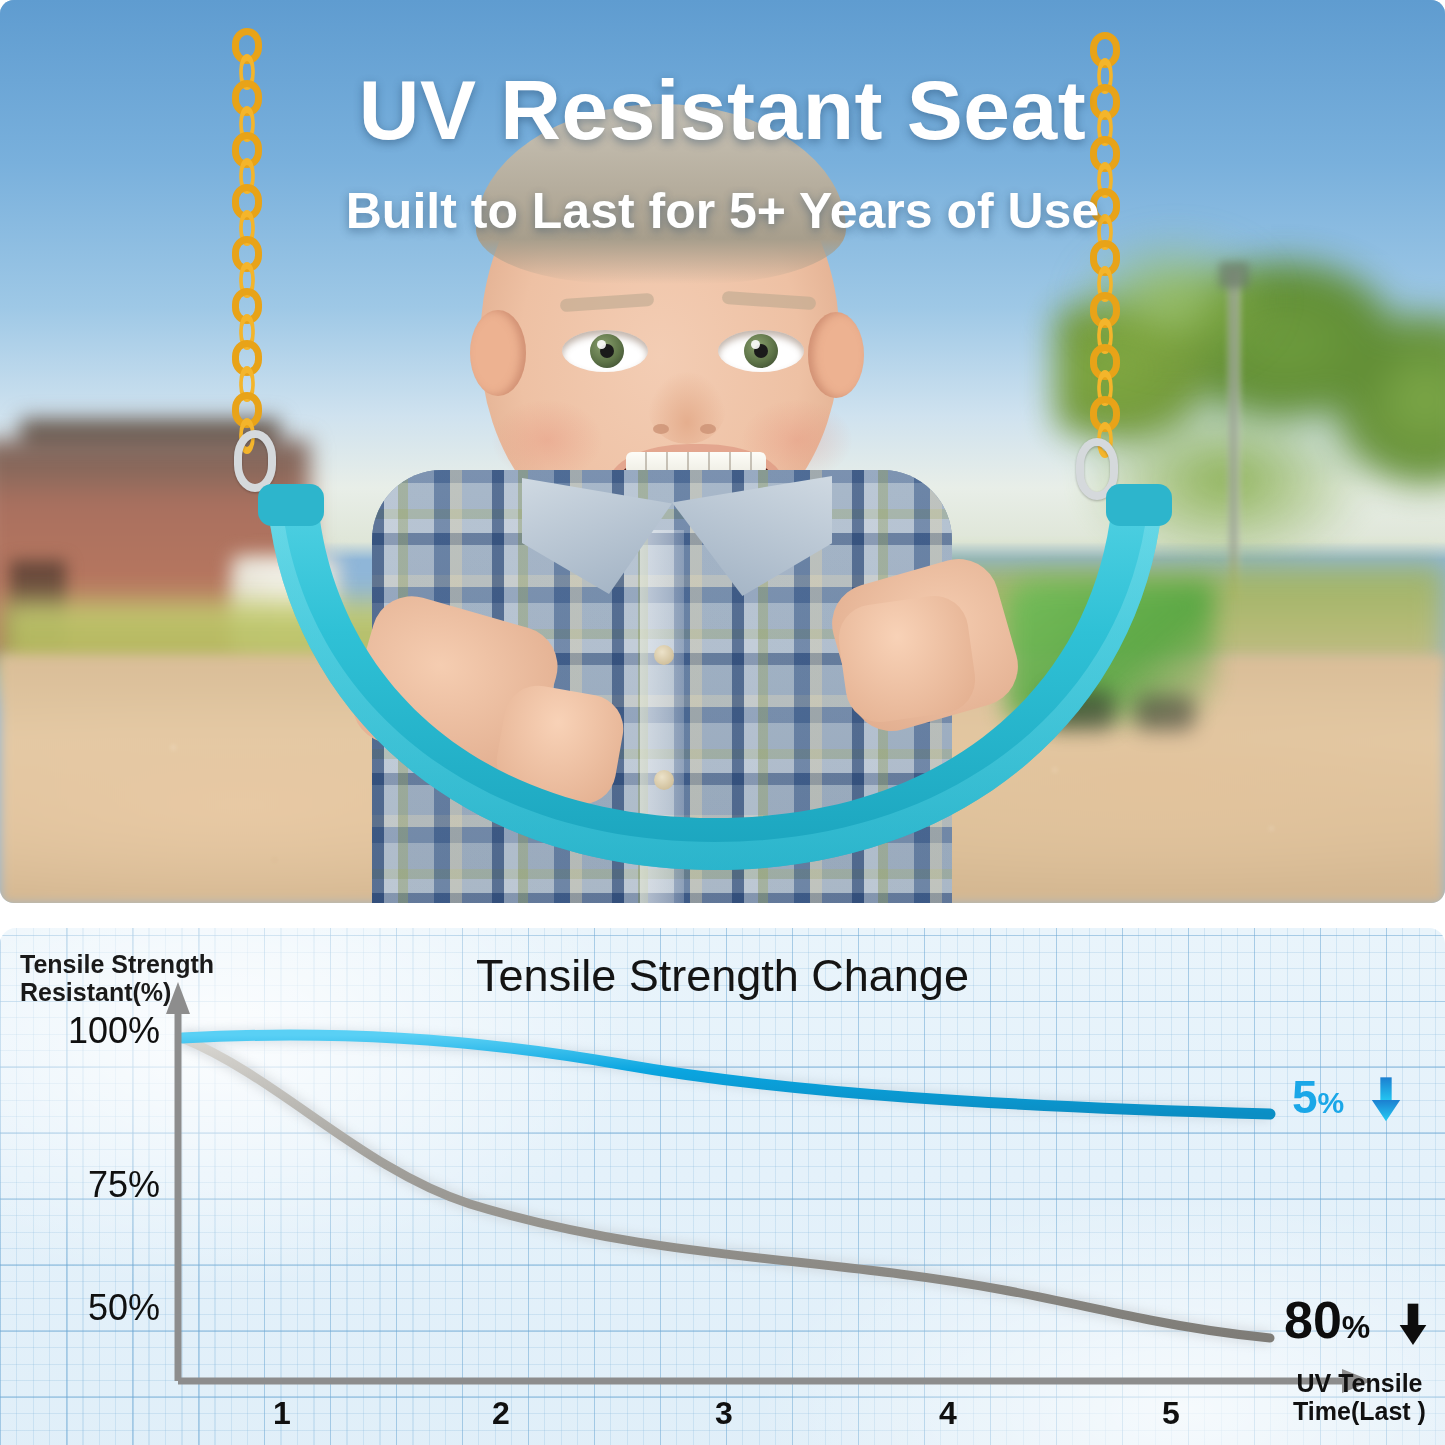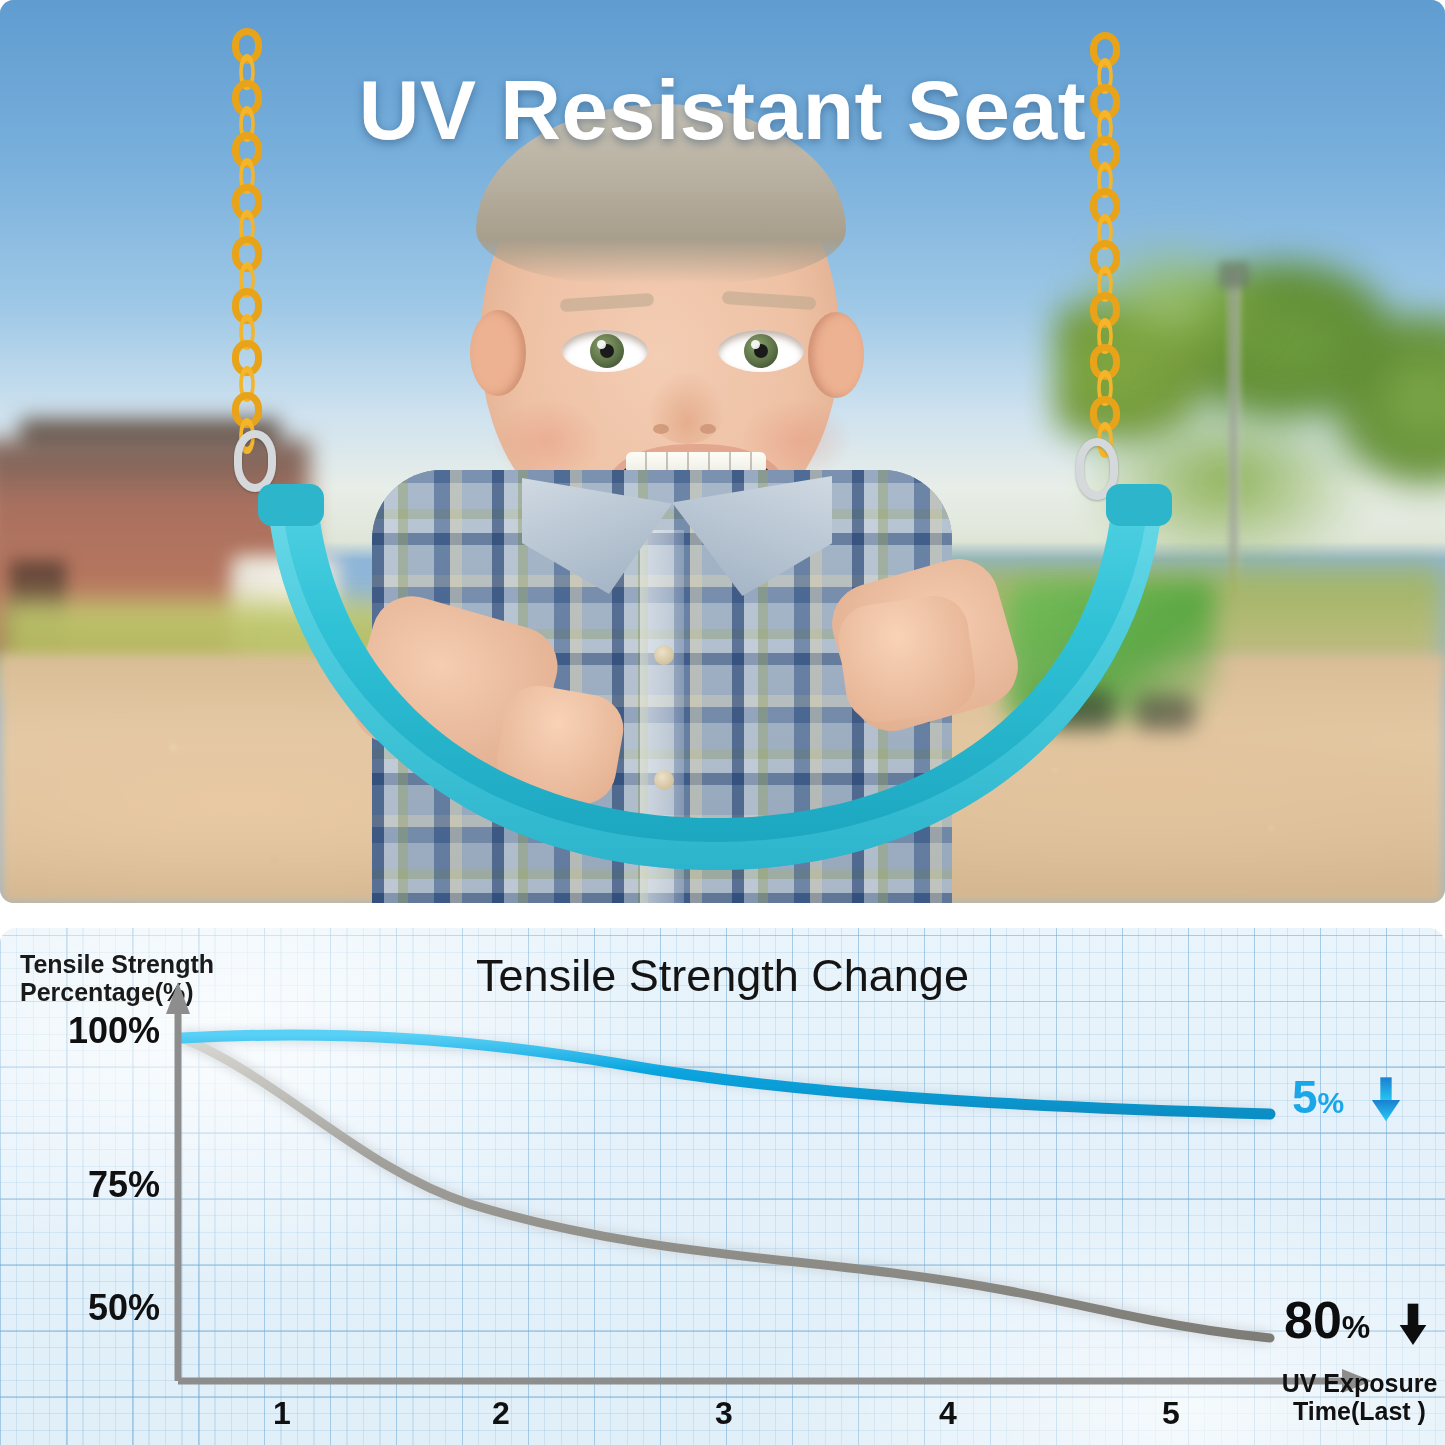--- a/index.html
+++ b/index.html
@@ -286,21 +286,21 @@
 
   .ylab{
     position:absolute;left:20px;top:22px;
     font-size:25px;font-weight:bold;color:#1a1a1a;line-height:1.12;
   }
   .ctitle{
     position:absolute;left:0;right:0;top:22px;text-align:center;
     font-size:45px;font-weight:normal;color:#141414;
   }
   .ytick{
-    position:absolute;right:0;font-size:36px;font-weight:bold;color:#101010;
+    position:absolute;right:0;font-size:36px;font-weight:normal;color:#101010;
     text-align:right;width:160px;
   }
   .xtick{
     position:absolute;font-size:32px;font-weight:bold;color:#101010;
     text-align:center;width:60px;
   }
   .xlab{
     position:absolute;left:1272px;top:1370px;width:175px;
     font-size:25px;font-weight:bold;color:#111;line-height:1.1;text-align:center;
   }
@@ -429,31 +429,32 @@
         <path d="M18 38 C 40 240, 210 400, 465 400 C 720 400, 890 240, 912 38
                  L 862 34 C 844 212, 700 348, 465 348 C 230 348, 86 212, 68 34 Z" fill="url(#sg)"></path>
         <path d="M18 38 C 40 240, 210 400, 465 400 C 720 400, 890 240, 912 38
                  L 898 34 C 878 222, 716 372, 465 372 C 214 372, 52 222, 32 34 Z" fill="url(#sgt)" opacity="0.55"></path>
         <rect x="8" y="14" width="66" height="42" rx="14" fill="#2db5cc"></rect>
         <rect x="856" y="14" width="66" height="42" rx="14" fill="#2db5cc"></rect>
       </svg>
     </div>
 
     <div class="h1">UV Resistant Seat</div>
+    <div class="h2">Built to Last for 5+ Years of Use</div>
   </div>
 
   <div class="chart">
     <div class="grid-minor"></div>
     <div class="grid-major"></div>
     <div class="glow"></div>
     <div class="glow2"></div>
 
     <div class="ylab">
       <span>Tensile Strength</span><br>
-      <span>Percentage(%)</span>
+      <span>Resistant(%)</span>
     </div>
 
     <div class="ctitle">Tensile Strength Change</div>
 
     <svg width="1445" height="517" viewBox="0 0 1445 517" style="position:absolute;left:0;top:0;">
       <defs>
         <linearGradient id="blueLine" x1="0" y1="0" x2="0" y2="1">
           <stop offset="0%" stop-color="#59d0f5"></stop>
           <stop offset="45%" stop-color="#0aa5e0"></stop>
           <stop offset="100%" stop-color="#0b8ec4"></stop>
@@ -490,21 +491,21 @@
   <div class="ytick" style="left:0;top:1148px;margin-top:16px;">75%</div>
   <div class="ytick" style="left:0;top:1287px;">50%</div>
 
   <div class="xtick" style="left:252px;top:1395px;">1</div>
   <div class="xtick" style="left:471px;top:1395px;">2</div>
   <div class="xtick" style="left:694px;top:1395px;">3</div>
   <div class="xtick" style="left:918px;top:1395px;">4</div>
   <div class="xtick" style="left:1141px;top:1395px;">5</div>
 
   <div class="xlab">
-    <span>UV Exposure</span><br>
+    <span>UV Tensile</span><br>
     <span>Time(Last )</span>
   </div>
 
   <div class="blue-val">
     <span>5</span><span class="pc">%</span>
     <svg width="34" height="46" viewBox="0 0 24 32" style="vertical-align:-10px;margin-left:12px;">
       <defs>
           <linearGradient id="ab" x1="0" y1="0" x2="0" y2="1">
         <stop offset="0%" stop-color="#1b7fd0"></stop>
             <stop offset="100%" stop-color="#25cdf5"></stop>

